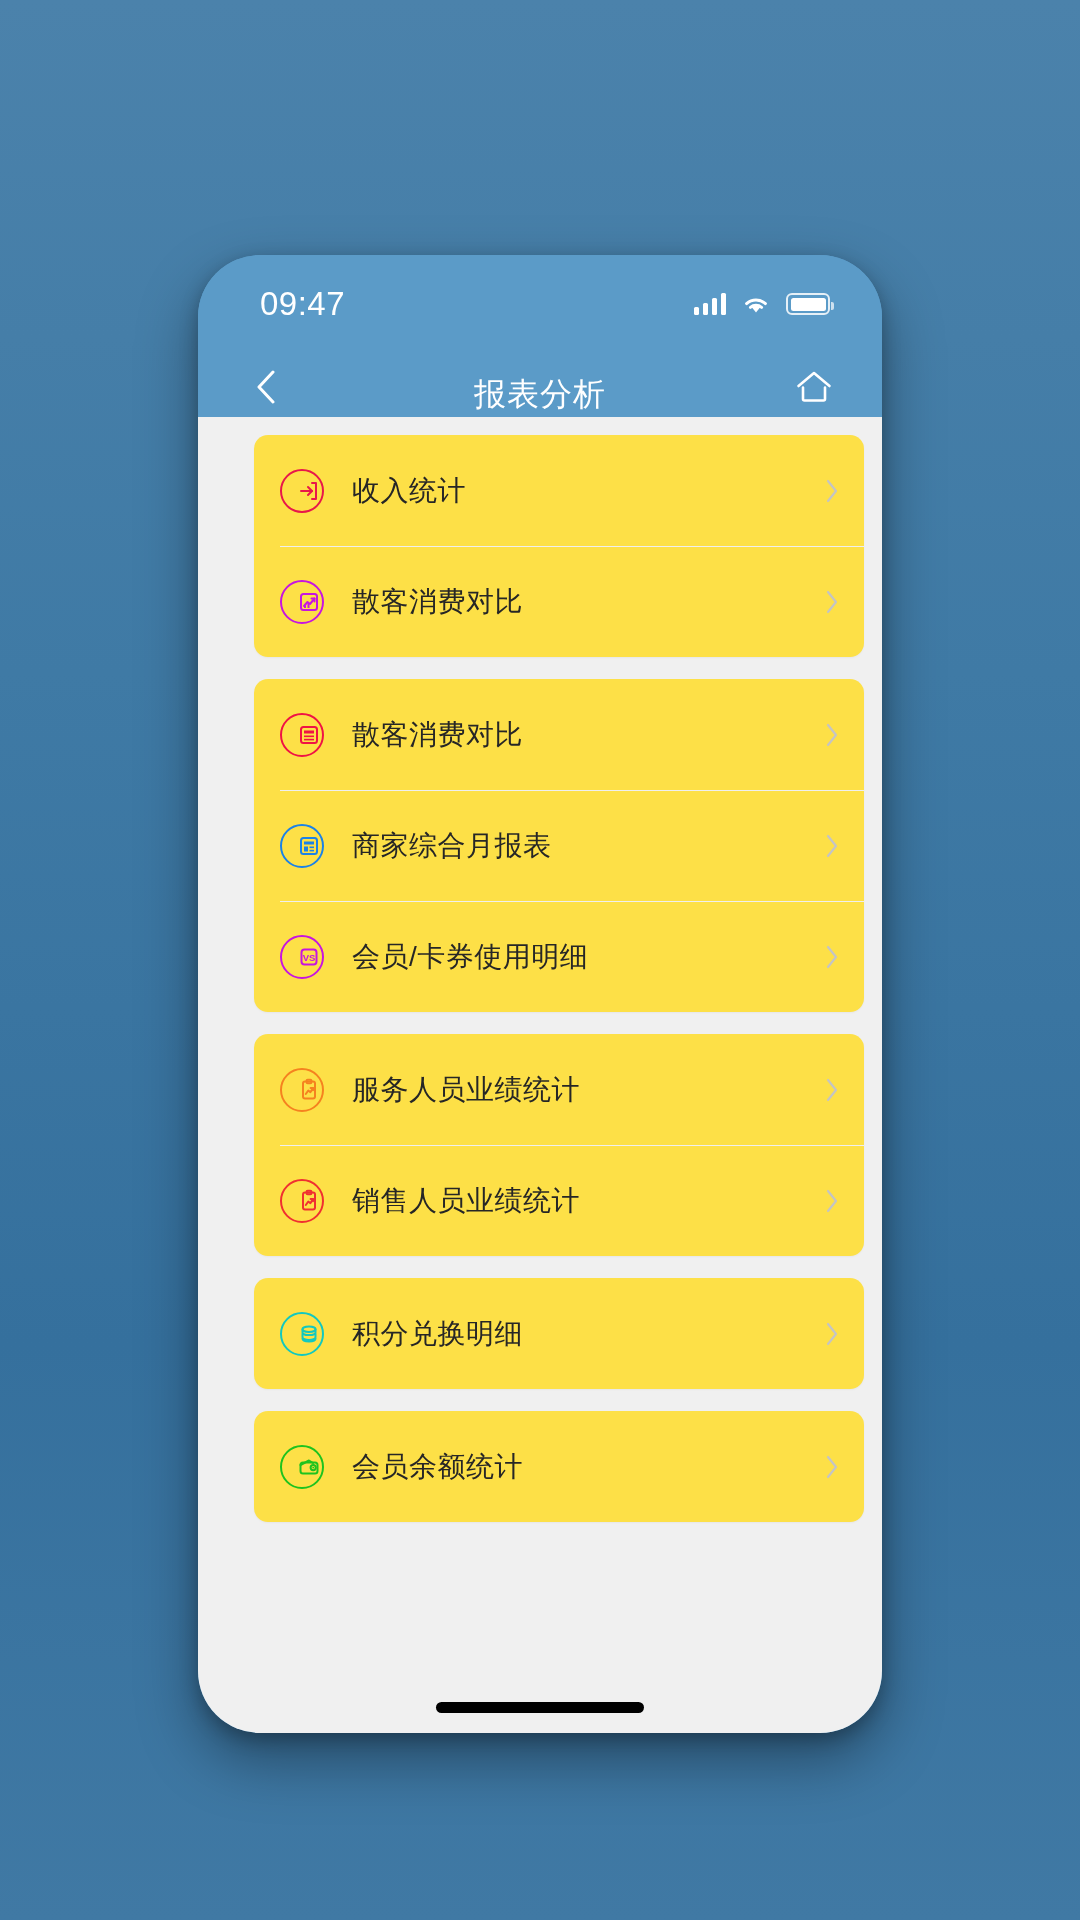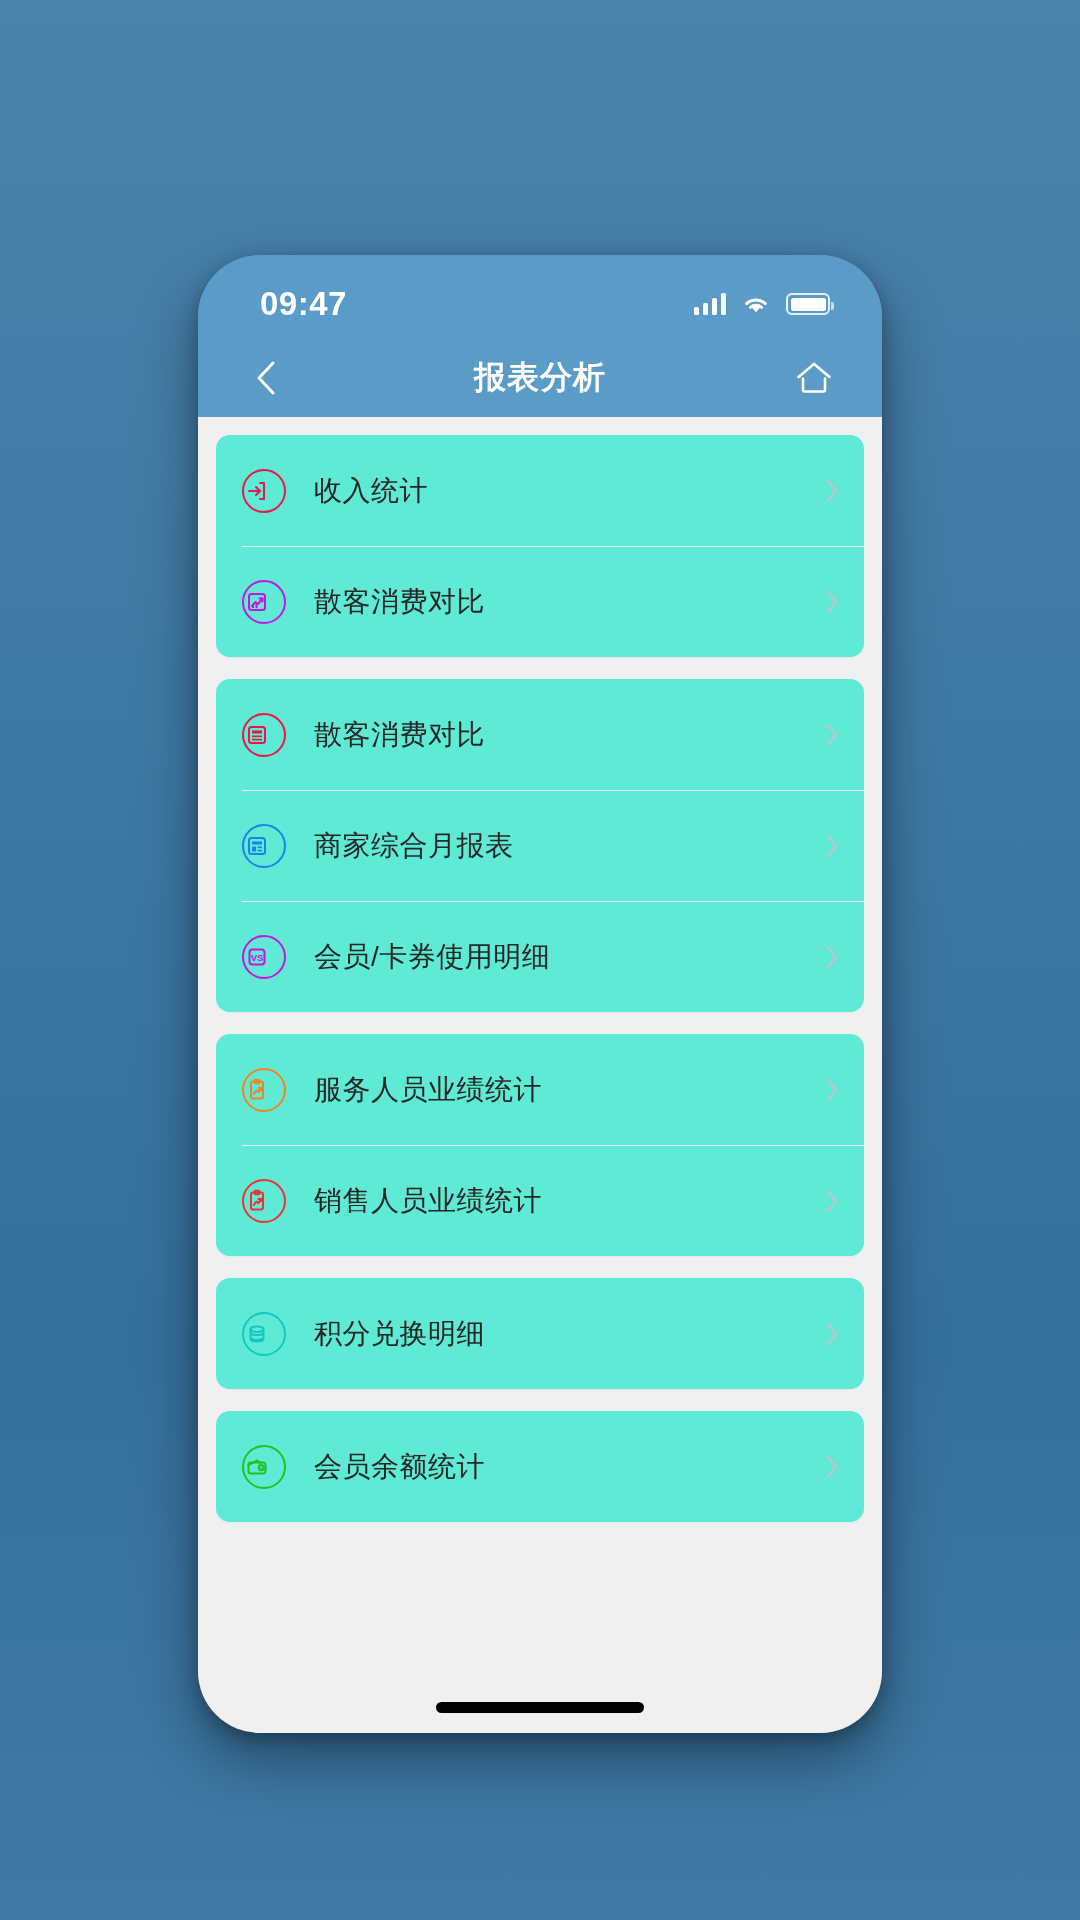--- a/index.html
+++ b/index.html
@@ -28,21 +28,21 @@
   }
 
   
   .statusbar{
     height:84px;
     background:#5b9bc8;
     display:flex; align-items:center;
     padding:14px 52px 0 62px;
     color:#fff;
   }
-  .clock{ font-size:33px; font-weight:bold; letter-spacing:.5px; }
+  .clock{ font-size:33px; font-weight:normal; letter-spacing:.5px; }
   .status-right{ margin-left:auto; display:flex; align-items:center; gap:15px; }
 
   .sig{ display:flex; align-items:flex-end; gap:3.5px; height:22px; }
   .sig i{ display:block; width:5.5px; background:#fff; border-radius:1.5px; }
   .sig i:nth-child(1){ height:8px; }
   .sig i:nth-child(2){ height:12px; }
   .sig i:nth-child(3){ height:17px; }
   .sig i:nth-child(4){ height:22px; }
 
   .wifi{ width:30px; height:22px; }
@@ -53,24 +53,23 @@
   .batt::after{
     content:""; position:absolute; right:-6px; top:7px;
     width:3.5px; height:8px; background:rgba(255,255,255,.7);
     border-radius:0 2px 2px 0;
   }
   .batt span{ display:block; height:100%; background:#fff; border-radius:2.5px; }
 
   
   .navbar{
     height:78px; background:#5b9bc8;
-    display:flex; align-items:center;
+    display:flex; align-items:flex-end;
     padding:0 38px;
     position:relative;
-    font-weight:bold;
   }
   .nav-back, .nav-home{
     width:60px; height:60px;
     display:flex; align-items:center; justify-content:center;
     cursor:pointer;
   }
   .chev-back{ width:20px; height:34px; }
   .home-ic{ width:36px; height:34px; }
   .nav-title{
     position:absolute; left:0; right:0; text-align:center;
@@ -79,42 +78,43 @@
   }
 
   
   .content{
     background:#f0f0f0;
     height:calc(100% - 162px);
     padding:18px 18px 0 18px;
     overflow:hidden;
   }
   .card{
-    background:#5eead4;
+    background:#fde047;
     border-radius:14px;
     margin-bottom:22px;
     overflow:hidden;
     box-shadow:0 1px 2px rgba(0,0,0,.04);
+    margin-left:38px;
   }
   .row{
     display:flex; align-items:center;
     height:111px;
     padding:0 24px 0 26px;
     position:relative;
     cursor:pointer;
   }
   .row + .row::before{
     content:""; position:absolute; left:26px; right:0; top:0;
     height:1px; background:#efefef;
   }
   .ic{
     width:44px; height:44px; flex:0 0 44px;
     border-radius:50%;
     border:2px solid currentColor;
-    display:flex; align-items:center; justify-content:flex-start;
+    display:flex; align-items:center; justify-content:flex-end;
   }
   .ic svg{ display:block; }
   .row-label{
     margin-left:28px;
     font-size:28px;
     color:#262626;
     letter-spacing:.5px;
   }
   .chev{
     margin-left:auto;

